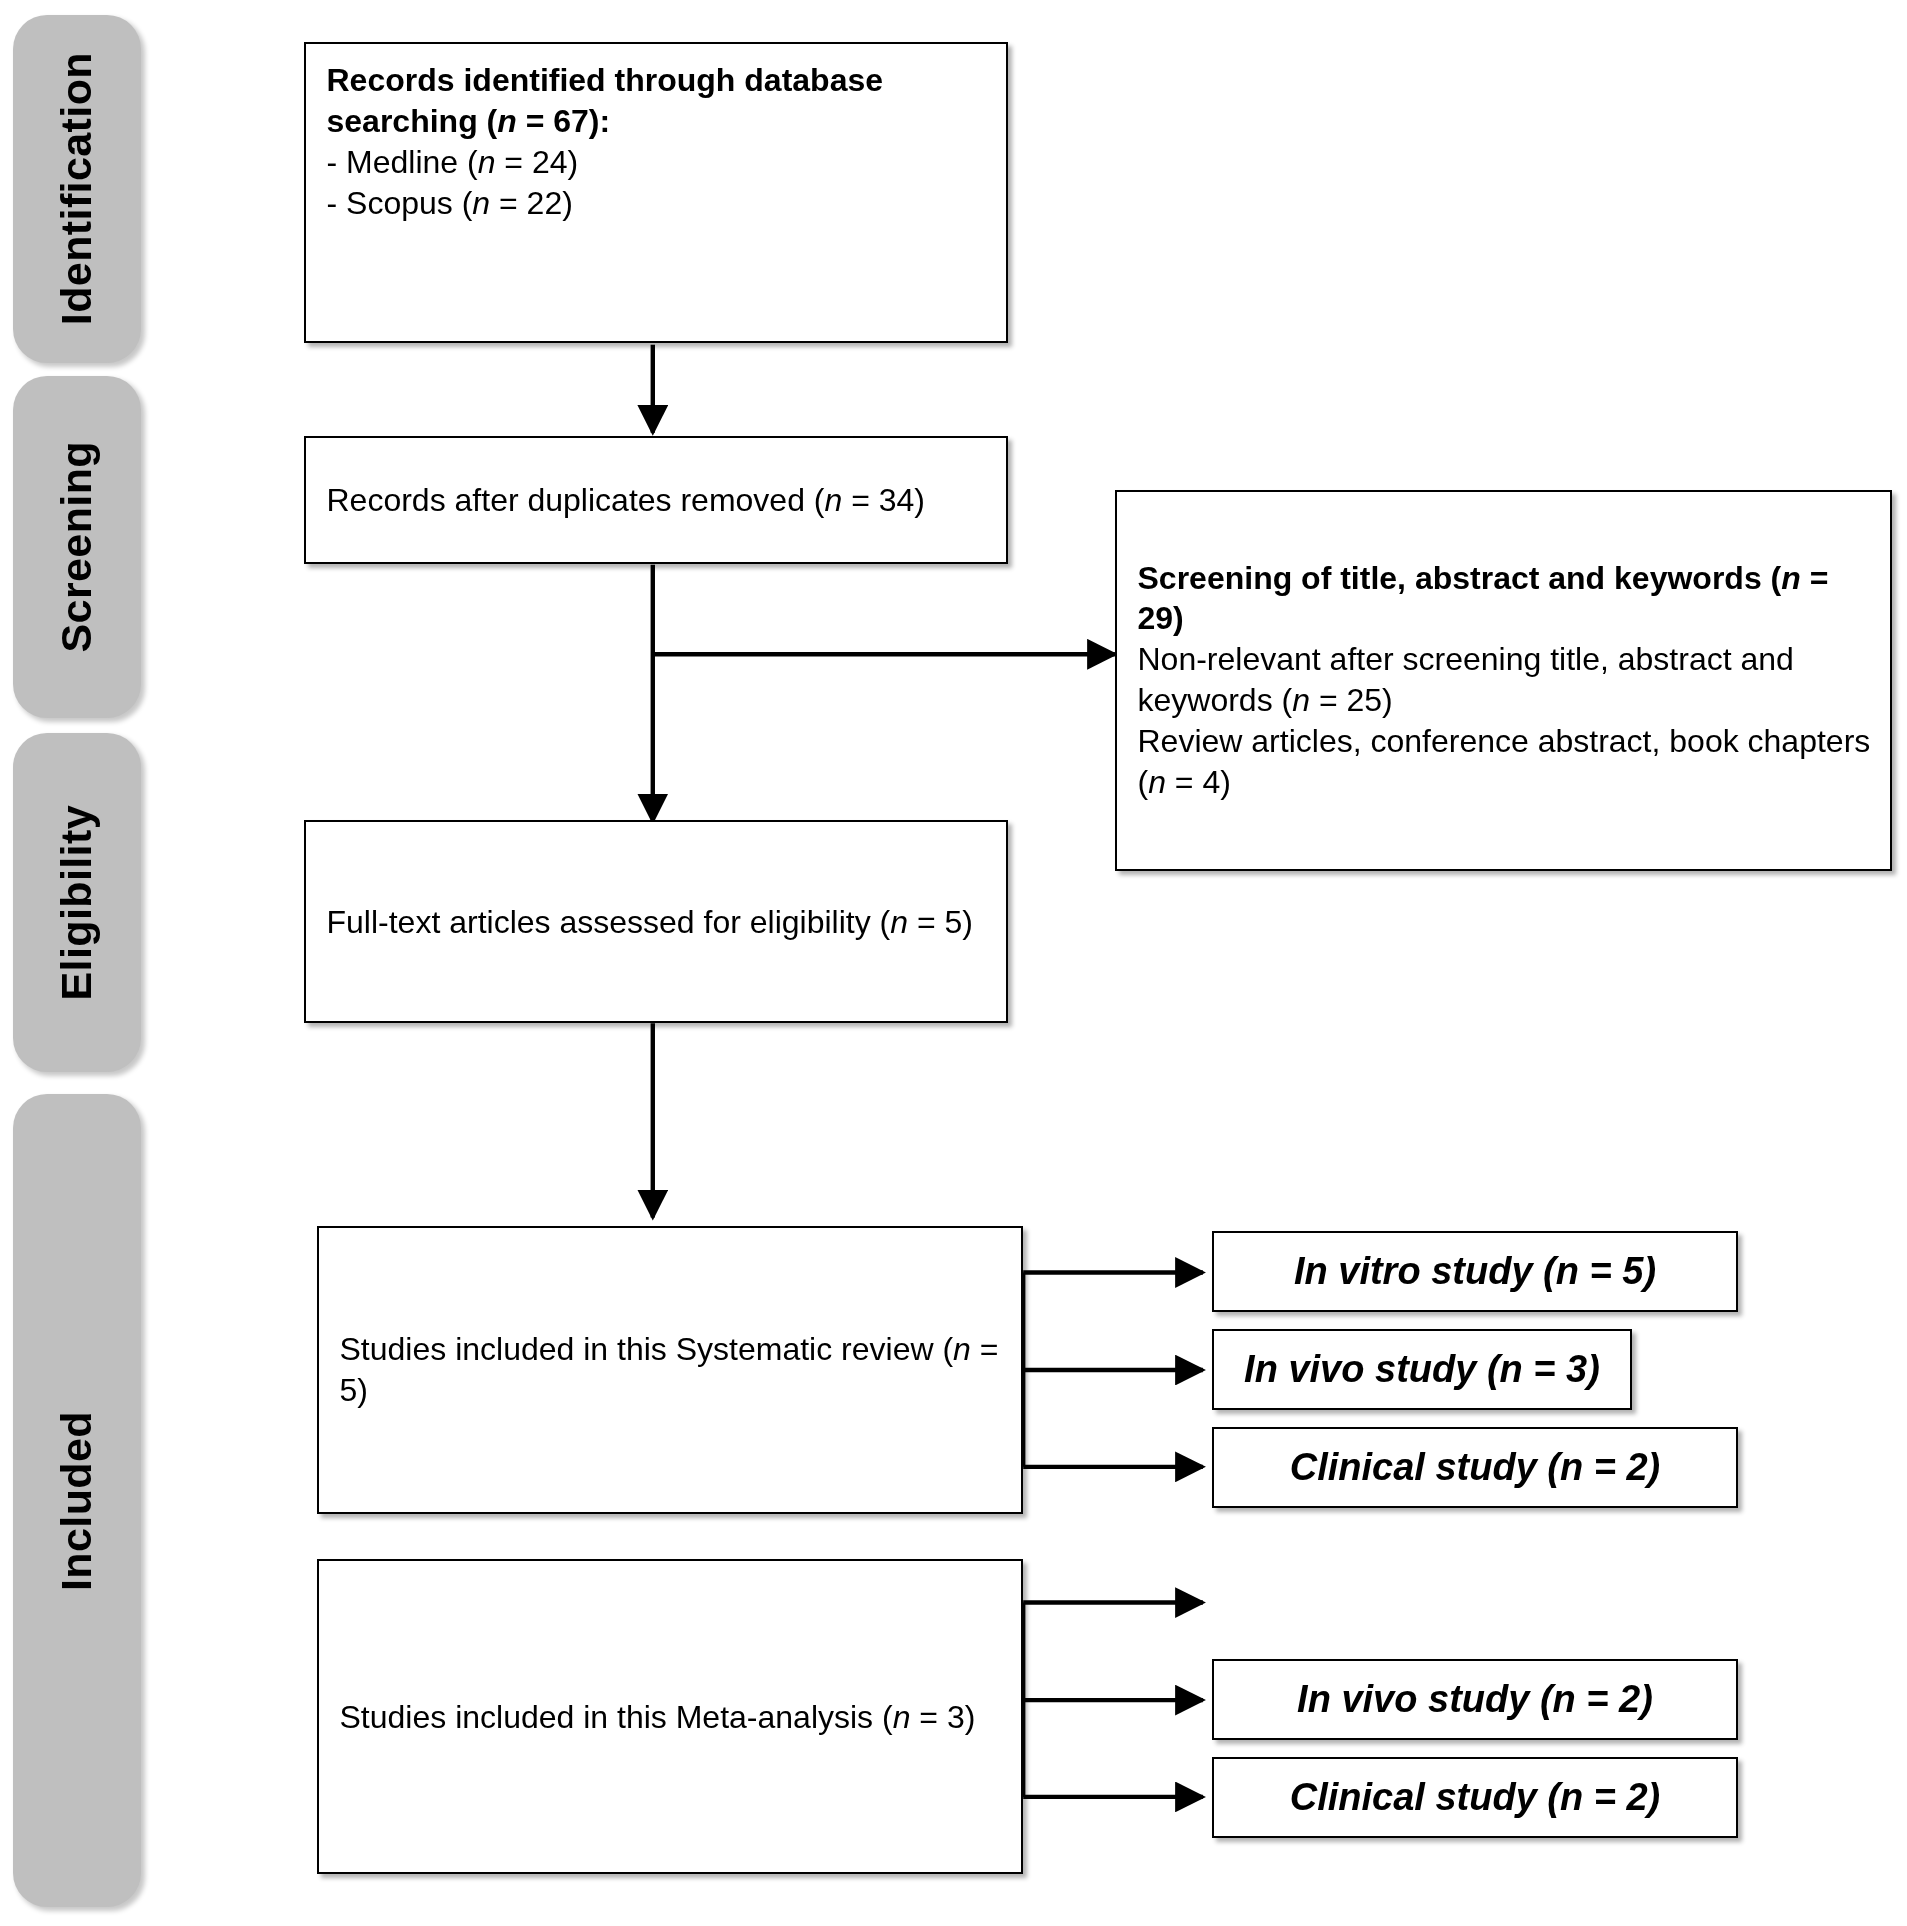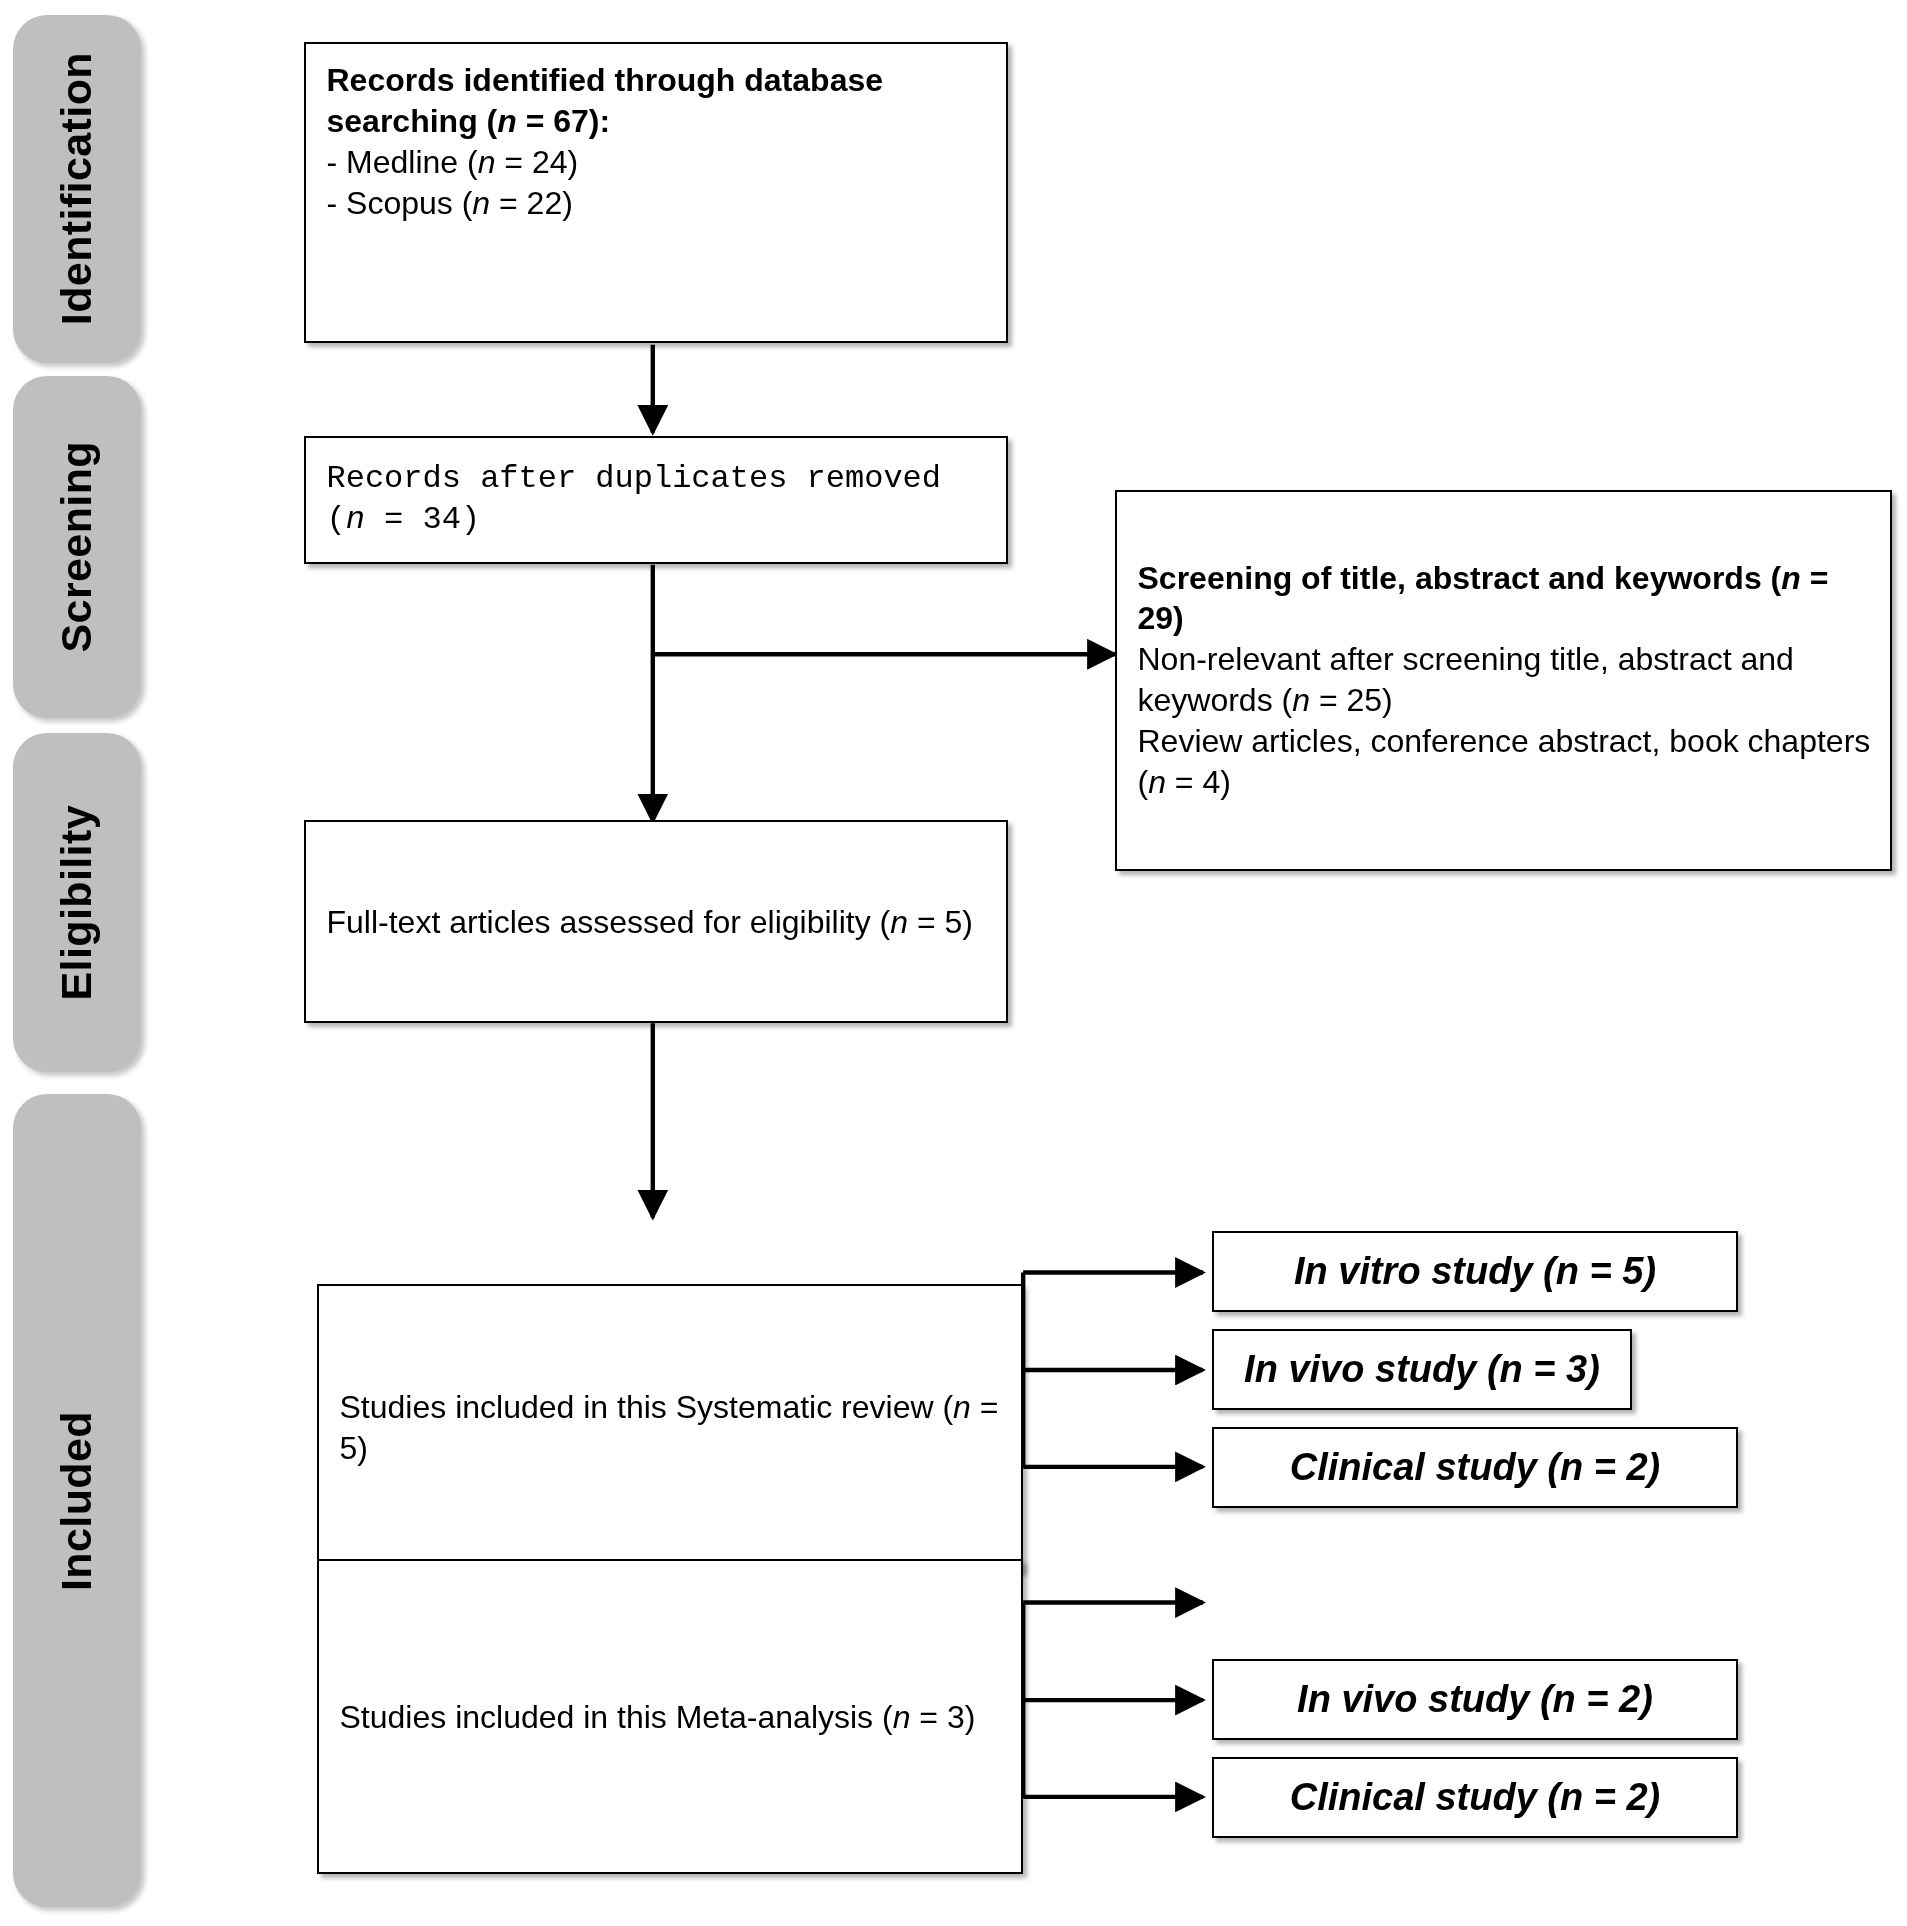--- a/index.html
+++ b/index.html
@@ -148,21 +148,21 @@
       </div>
       <div>
         <span>- Medline (</span><span class="ital">n</span><span> = 24)</span>
       </div>
       <div>
         <span>- Scopus (</span><span class="ital">n</span><span> = 22)</span>
       </div>
     </div>
   </div>
 
-  <div class="flow-box vc" style="left:304px; top:436px; width:704px; height:128px;font-family:Liberation Mono, monospace;">
+  <div class="flow-box vc" style="left:304px; top:436px; width:704px; height:128px;">
     <div class="box-text hdr">
       <span>Records after duplicates removed (</span><span class="ital">n</span><span> = 34)</span>
     </div>
   </div>
 
   <div class="flow-box vc" style="left:1115px; top:490px; width:777px; height:381px;">
     <div class="box-text">
       <div class="hdr">
         <span>Screening of title, abstract and keywords (</span><span class="ital">n</span><span> = 29)</span>
       </div>
@@ -174,21 +174,21 @@
       </div>
     </div>
   </div>
 
   <div class="flow-box vc" style="left:304px; top:820px; width:704px; height:203px;">
     <div class="box-text hdr">
       <span>Full-text articles assessed for eligibility (</span><span class="ital">n</span><span> = 5)</span>
     </div>
   </div>
 
-  <div class="flow-box vc" style="left:317px; top:1284px; width:706px; height:288px;">
+  <div class="flow-box vc" style="left:317px; top:1226px; width:706px; height:288px;">
     <div class="box-text hdr">
       <span>Studies included in this Systematic review (</span><span class="ital">n</span><span> = 5)</span>
     </div>
   </div>
 
   <div class="flow-box vc" style="left:317px; top:1559px; width:706px; height:315px;">
     <div class="box-text hdr">
       <span>Studies included in this Meta-analysis (</span><span class="ital">n</span><span> = 3)</span>
     </div>
   </div>

